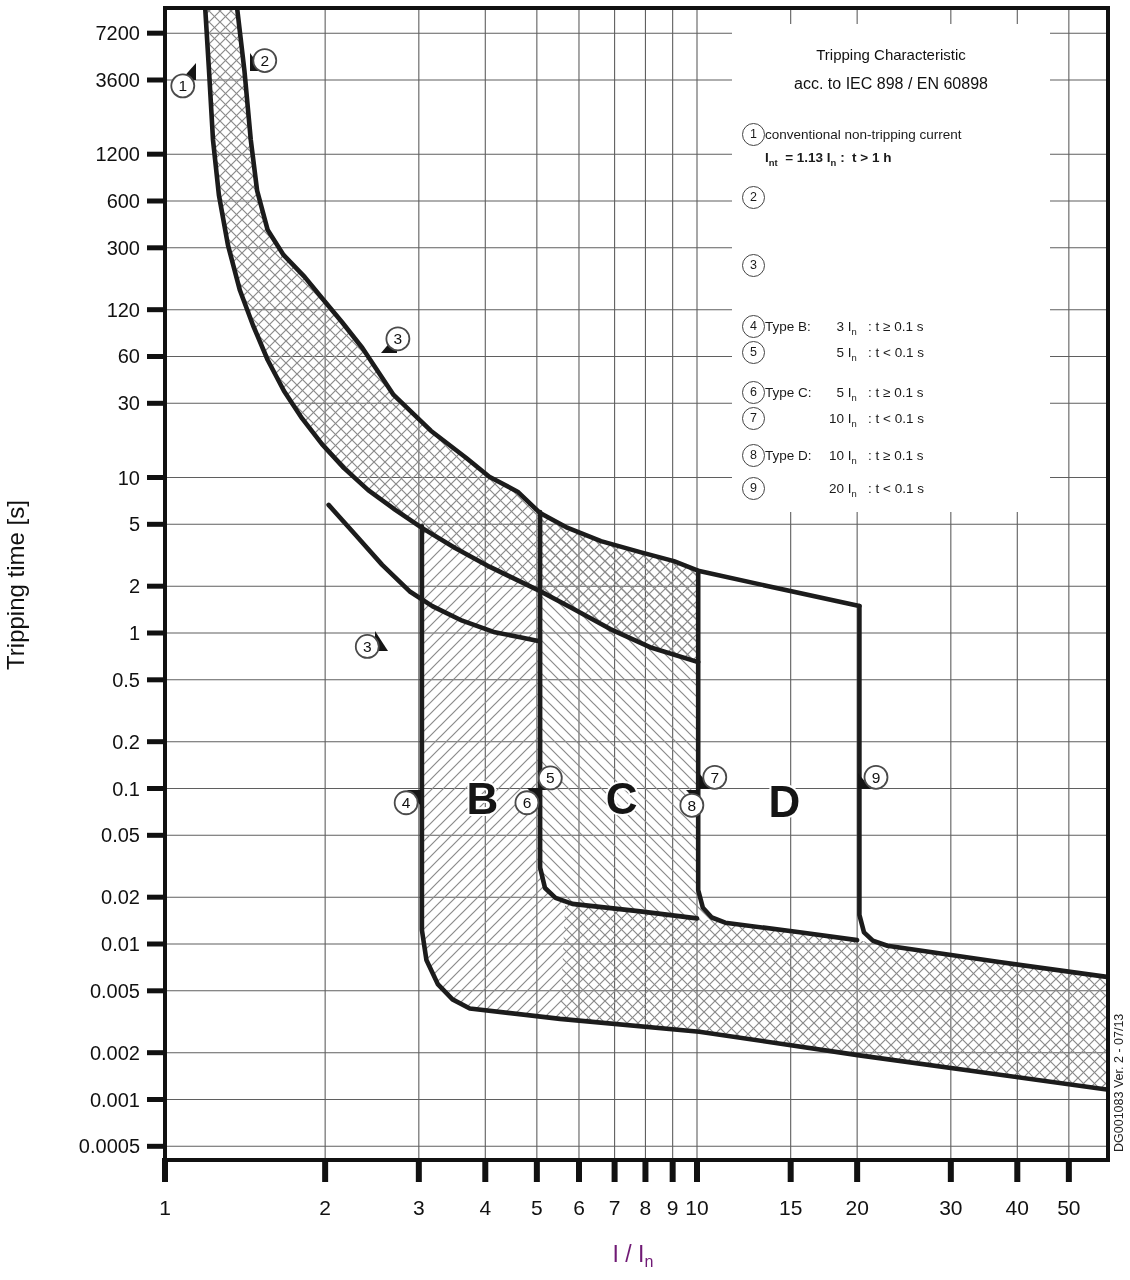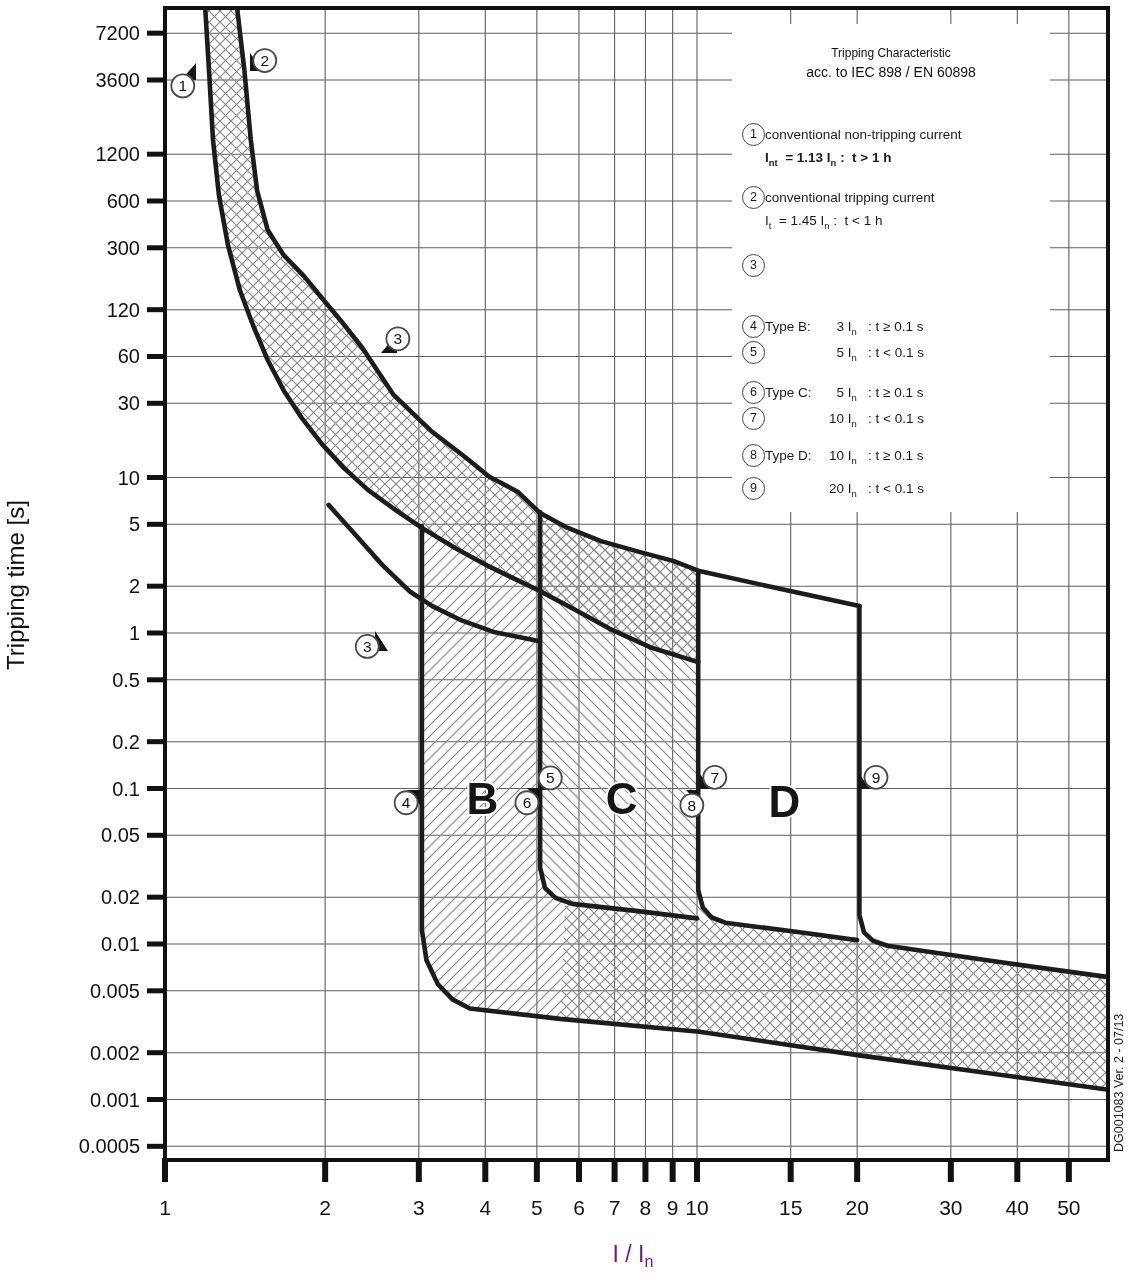--- a/index.html
+++ b/index.html
@@ -7,22 +7,22 @@
         font-family:"Liberation Sans",sans-serif;color:#1a1a1a;}
   #chart-svg{position:absolute;left:0;top:0;}
   .axis-title-y{position:absolute;left:16px;top:585px;transform:translate(-50%,-50%) rotate(-90deg);
         white-space:nowrap;font-size:24px;color:#111;}
   .axis-title-x{position:absolute;left:633px;top:1256px;transform:translate(-50%,-50%);
         white-space:nowrap;font-size:23px;color:#701a75;}
   .doc-ref{position:absolute;left:1112px;top:1152px;transform:rotate(-90deg);
         transform-origin:0 0;white-space:nowrap;font-size:12.5px;color:#222;}
   sub{font-size:70%;}
   .legend{position:absolute;left:732px;top:24px;width:318px;height:488px;background:#fff;}
-  .lg-title{text-align:center;margin-top:22px;font-size:12px;color:#111;}
-  .lg-sub{text-align:center;margin-top:4px;font-size:14px;color:#111;}
+  .lg-title{text-align:center;margin-top:22px;font-size:15px;color:#111;}
+  .lg-sub{text-align:center;margin-top:12px;font-size:16px;color:#111;}
   .lg-item{position:absolute;left:10px;display:flex;align-items:flex-start;}
   .lg-circ{flex:0 0 auto;display:inline-block;width:21px;height:21px;border:1.6px solid #444;
         border-radius:50%;text-align:center;line-height:21px;font-size:12.5px;background:#fff;}
   .lg-col{font-size:13.5px;line-height:23px;white-space:pre-wrap;}
   .lg-type{display:inline-block;width:64px;}
   .lg-l2{white-space:pre-wrap;}
 </style>
 </head>
 <body>
 
@@ -238,21 +238,20 @@
   <div class="legend">
     <div class="lg-title">Tripping Characteristic</div>
     <div class="lg-sub">acc. to IEC 898 / EN 60898</div>
     <div id="legend-items">
         <div class="lg-item" style="top: 99px;">
           <span class="lg-circ">1</span>
           <div class="lg-col"><div>conventional non-tripping current</div><div class="lg-l2" style="margin-left: 0px; font-weight: bold;">I<sub>nt</sub>  = 1.13 I<sub>n</sub> :  t &gt; 1 h</div></div>
         </div>
         <div class="lg-item" style="top: 162px;">
           <span class="lg-circ">2</span>
-          <div class="lg-col"><div>conventional tripping current</div><div class="lg-l2" style="margin-left: 0px;">I<sub>t</sub>  = 1.45 I<sub>n</sub> :  t &lt; 1 h</div></div>
         </div>
         <div class="lg-item" style="top: 230px;">
           <span class="lg-circ">3</span>
         </div>
         <div class="lg-item" style="top: 291px;">
           <span class="lg-circ">4</span>
           <div class="lg-col"><span class="lg-type">Type B:</span><span>  3 I<sub>n</sub>   : t ≥ 0.1 s</span></div>
         </div>
         <div class="lg-item" style="top: 317px;">
           <span class="lg-circ">5</span>

